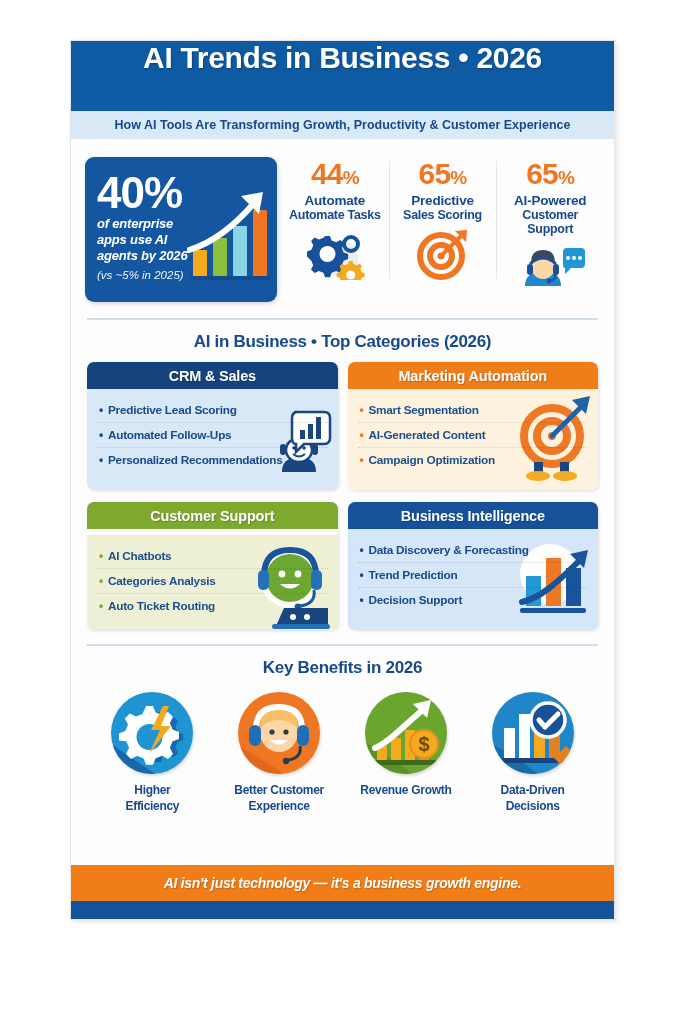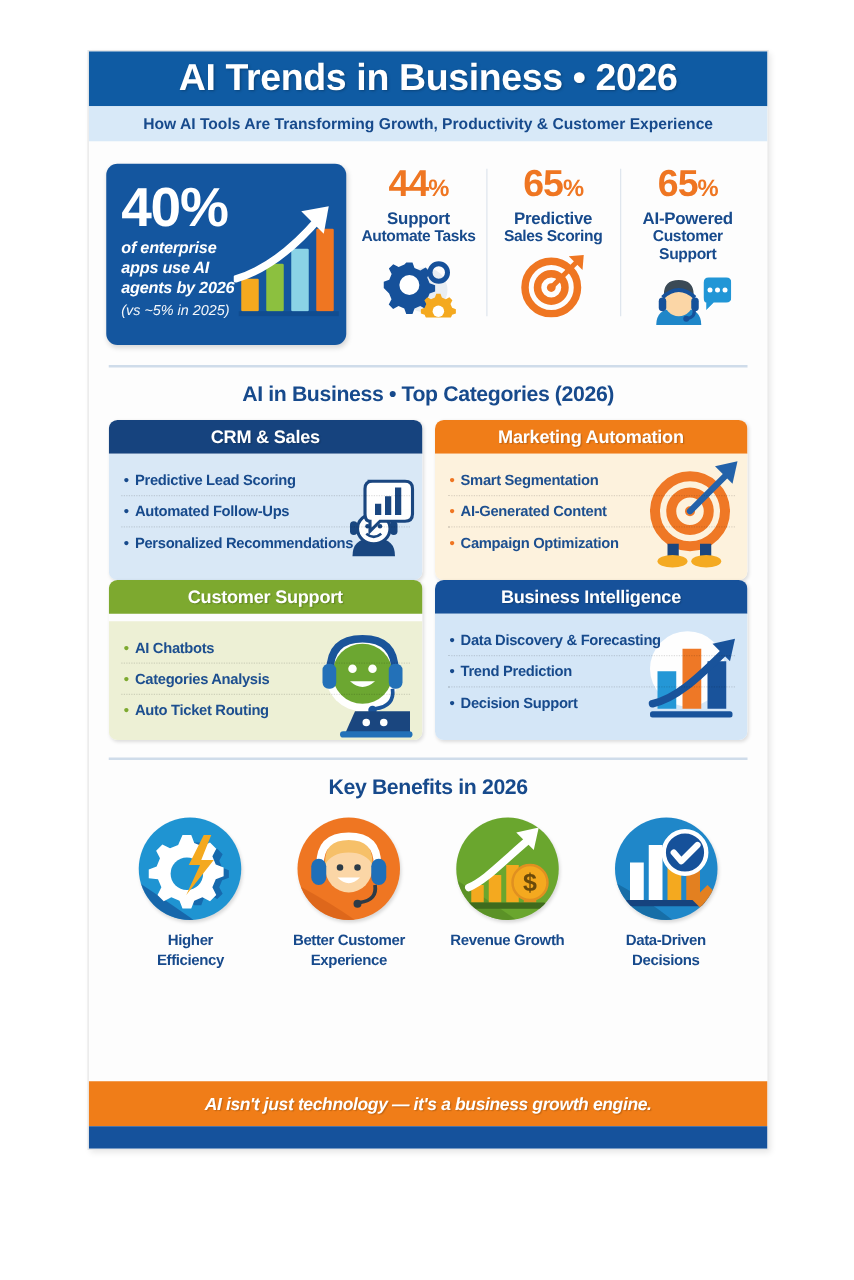--- a/index.html
+++ b/index.html
@@ -15,23 +15,23 @@
     left: 70px; top: 40px;
     width: 545px; height: 880px;
     background: #fdfdfd;
     border: 1px solid #e6e6e6;
     box-shadow: 2px 2px 5px rgba(0,0,0,0.10);
     overflow: hidden;
   }
 
   
   .header {
-    height: 44px;
+    height: 70px;
     background: #0f5ba3;
-    display: flex; align-items: center; justify-content: center;
+    display: flex; justify-content: center;
   }
   .header-title {
     color: #ffffff;
     font-size: 30px;
     font-weight: bold;
     letter-spacing: -0.3px;
     text-shadow: 1px 1px 2px rgba(0,0,0,0.25);
   }
   .subtitle-bar {
     height: 28px;
@@ -112,21 +112,21 @@
   }
   .section-title {
     text-align: center; color: #174a8c;
     font-size: 17px; font-weight: bold;
     padding: 12px 0 10px 0; letter-spacing: -0.3px;
   }
 
   
   .cards {
     display: grid; grid-template-columns: 1fr 1fr;
-    gap: 0 10px;
+    gap: 12px 10px;
     padding: 0 16px;
   }
   .card {
     border-radius: 7px; overflow: hidden;
     box-shadow: 1px 1px 3px rgba(0,0,0,0.13);
     position: relative;
     height: 128px;
   }
   .card-head {
     height: 27px; display: flex; align-items: center; justify-content: center;
@@ -228,21 +228,21 @@
           <rect x="66" y="22" width="14" height="66" rx="1" fill="#ef7622"></rect>
           <rect x="4" y="88" width="80" height="4" fill="#0d4684" opacity="0.55"></rect>
           <path d="M2 62 C22 56, 44 42, 68 14" stroke="#ffffff" stroke-width="6" fill="none" stroke-linecap="round"></path>
           <path d="M54 8 L76 4 L72 26 Z" fill="#ffffff"></path>
         </svg>
       </div>
     </div>
 
     <div class="stat-col">
       <div class="stat-num"><span>44</span><span class="pct">%</span></div>
-      <div class="stat-l1">Support</div>
+      <div class="stat-l1">Automate</div>
       <div class="stat-l2">Automate Tasks</div>
       <div class="stat-icon">
         <svg width="62" height="52" viewBox="0 0 62 52">
           <circle cx="36" cy="30" r="18" fill="#e9eef2"></circle>
           <g fill="#16519a">
             <path d="M21 8 l5 0 1.6 4.4 4.6 1.9 4.3-2.2 3.5 3.5-2.2 4.3 1.9 4.6 4.4 1.6 0 5-4.4 1.6-1.9 4.6 2.2 4.3-3.5 3.5-4.3-2.2-4.6 1.9-1.6 4.4-5 0-1.6-4.4-4.6-1.9-4.3 2.2-3.5-3.5 2.2-4.3-1.9-4.6L3 28.4l0-5 4.4-1.6 1.9-4.6-2.2-4.3 3.5-3.5 4.3 2.2 4.6-1.9z"></path>
           </g>
           <circle cx="23.5" cy="26" r="8" fill="#ffffff"></circle>
           <circle cx="47" cy="16" r="7" fill="none" stroke="#16519a" stroke-width="4"></circle>
           <g fill="#f4a91f">

